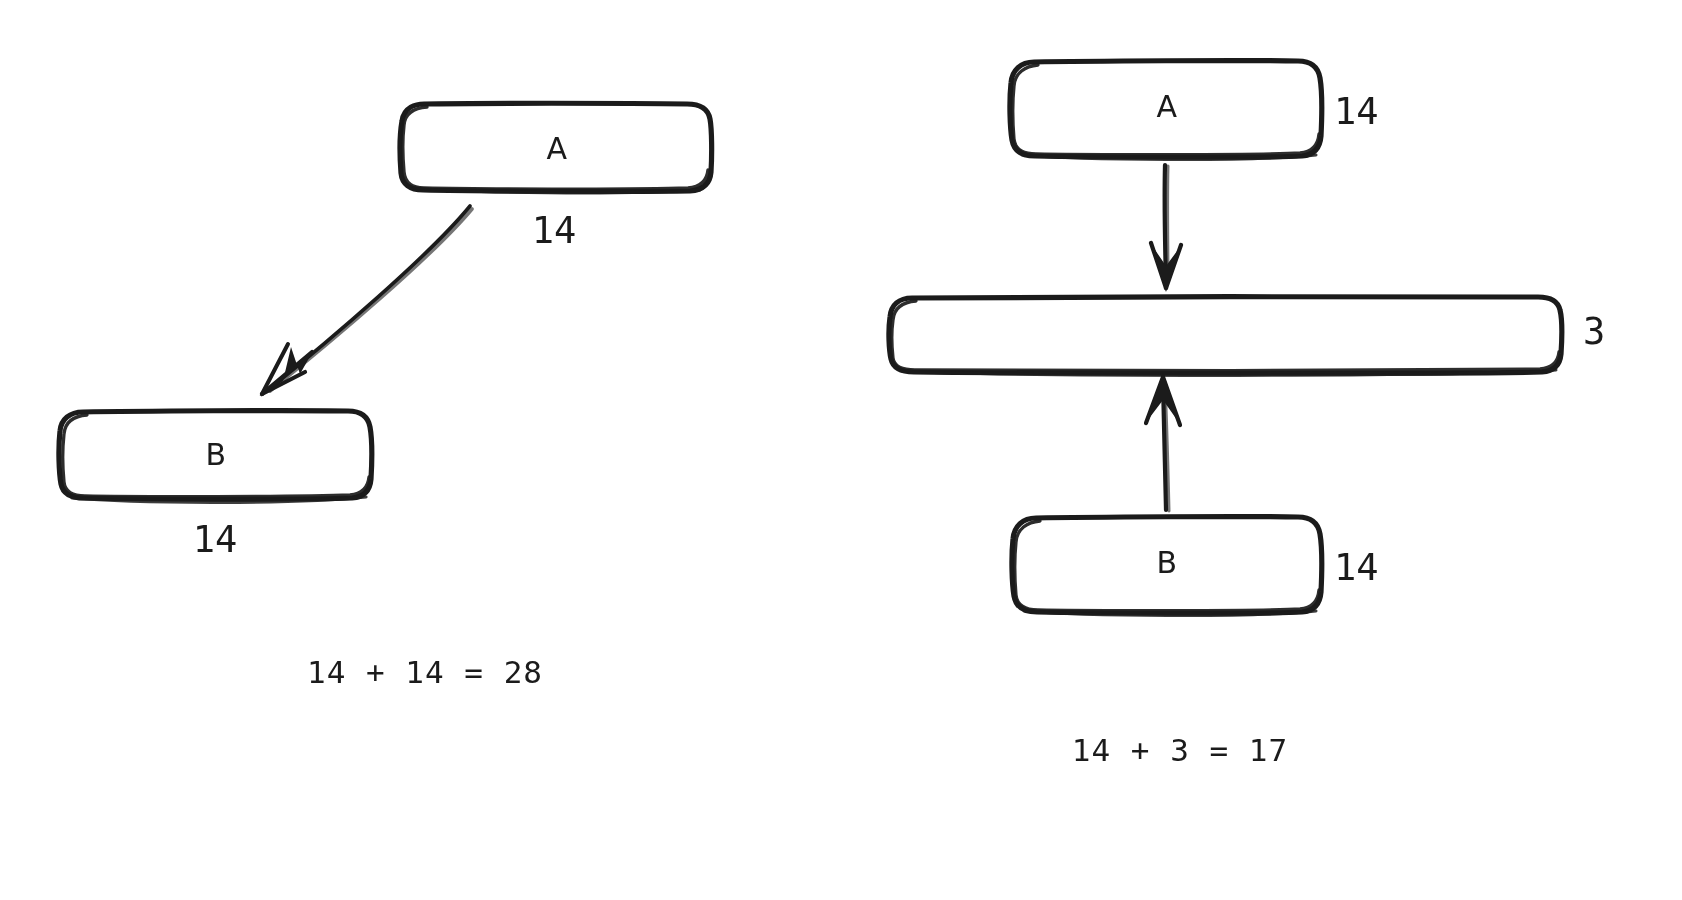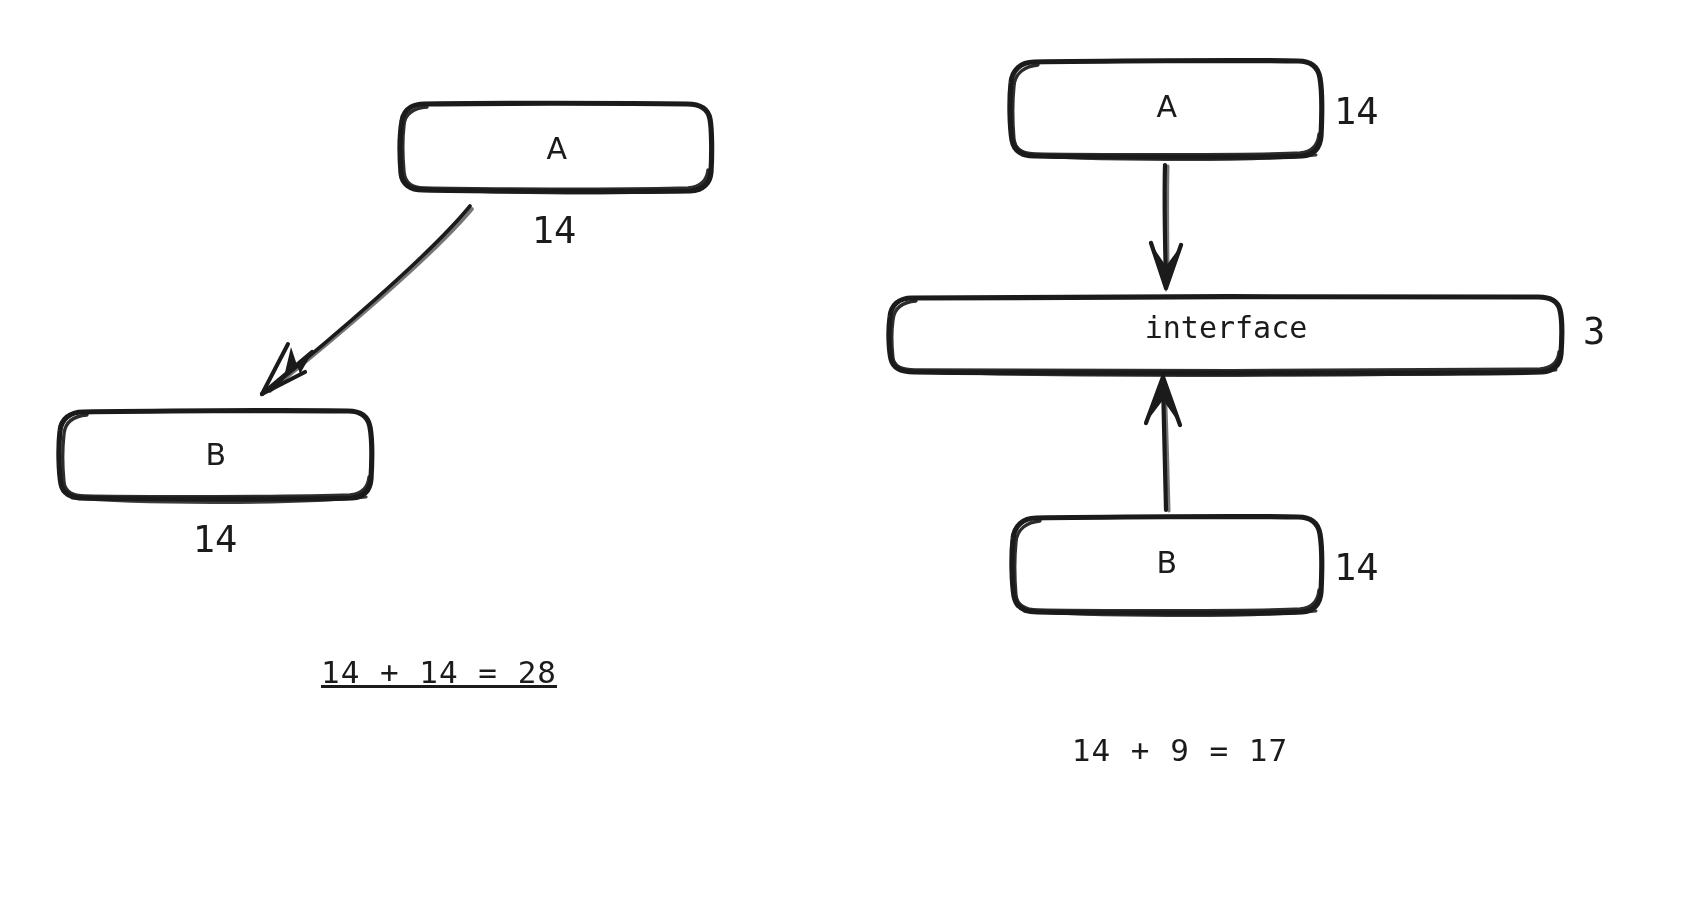--- a/index.html
+++ b/index.html
@@ -203,29 +203,28 @@
   </svg>
 
   <div class="txt label-hand center" style="left:404px; top:134px; width:306px;">A</div>
 
   <div class="txt label-mono-lg center" style="left:474px; top:212px; width:160px;">14</div>
 
   <div class="txt label-hand center" style="left:62px; top:440px; width:308px;">B</div>
 
   <div class="txt label-mono-lg center" style="left:135px; top:521px; width:160px;">14</div>
 
-  <div class="txt eq center" style="left:259px; top:657px; width:360px;text-decoration:underline;">14 + 14 = 28</div>
+  <div class="txt eq center" style="left:245px; top:657px; width:360px;">14 + 14 = 28</div>
 
   <div class="txt label-hand center" style="left:1013px; top:92px; width:308px;">A</div>
 
   <div class="txt label-mono-lg" style="left:1334px; top:93px;">14</div>
 
-  <div class="txt label-mono center" style="left:892px; top:313px; width:668px;">interface</div>
 
   <div class="txt label-mono-lg" style="left:1583px; top:313px;">3</div>
 
   <div class="txt label-hand center" style="left:1013px; top:548px; width:308px;">B</div>
 
   <div class="txt label-mono-lg" style="left:1334px; top:549px;">14</div>
 
-  <div class="txt eq center" style="left:1000px; top:735px; width:360px;">14 + 9 = 17</div>
+  <div class="txt eq center" style="left:1000px; top:735px; width:360px;">14 + 3 = 17</div>
 
 </div>
 
 </body></html>

